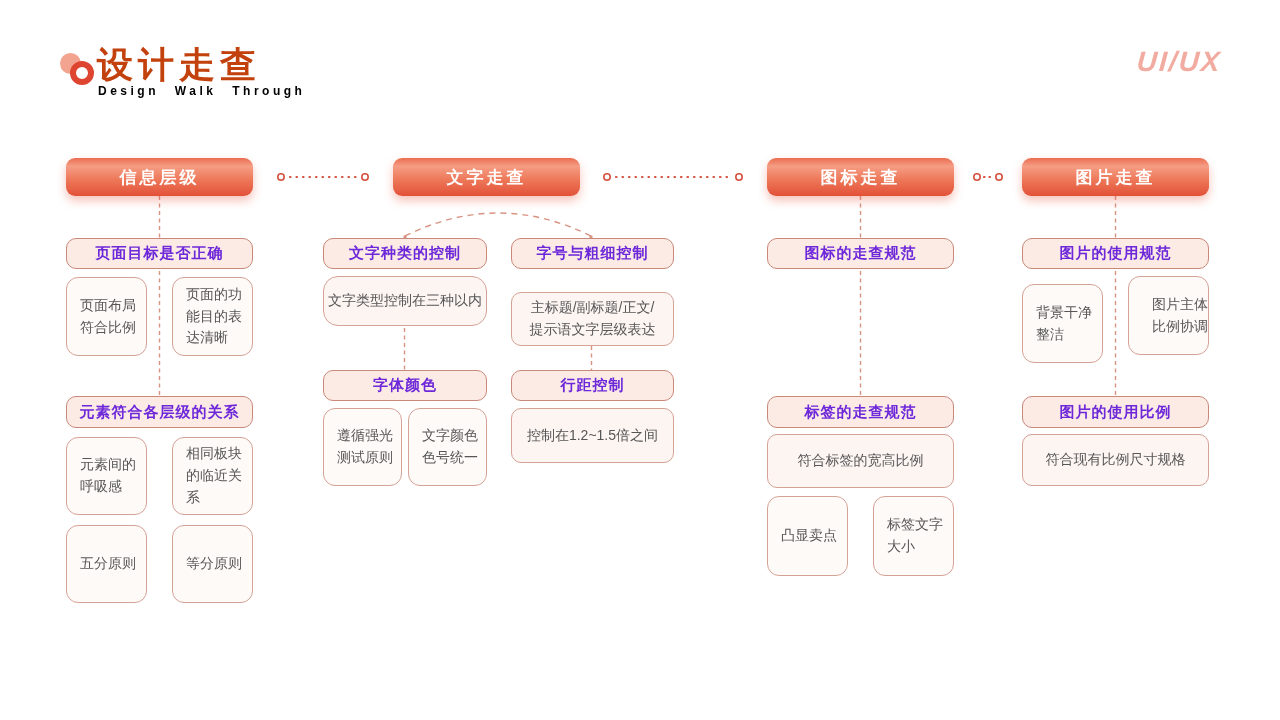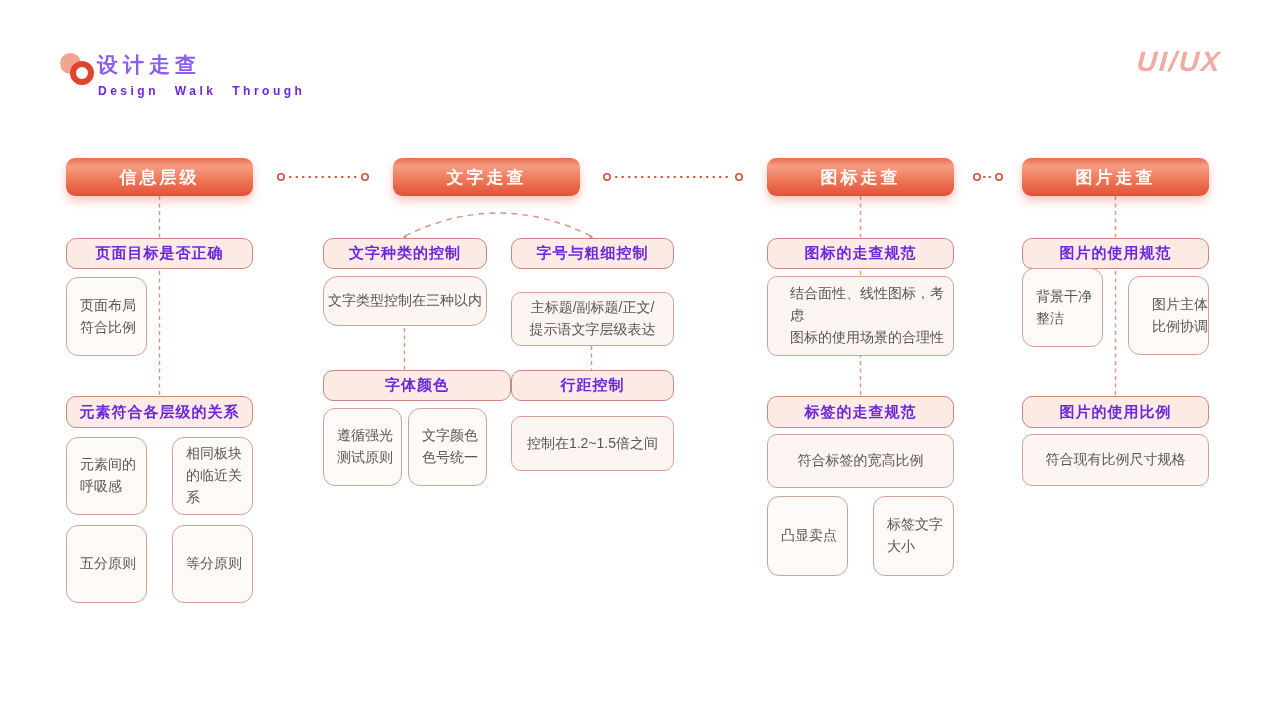--- a/index.html
+++ b/index.html
@@ -5,23 +5,23 @@
   html,body{margin:0;padding:0;background:#ffffff;}
   .canvas{
     position:relative;width:1280px;height:720px;background:#ffffff;overflow:hidden;
     font-family:"Liberation Sans","DejaVu Sans",sans-serif;
   }
   
   .logo{position:absolute;left:60px;top:53px;width:40px;height:38px;}
   .logo .c1{position:absolute;left:0;top:0;width:21px;height:21px;border-radius:50%;background:#f3a490;}
   .logo .c2{position:absolute;left:10px;top:8px;width:12px;height:12px;border-radius:50%;
             background:#fff;border:6px solid #dd4530;}
-  .title{position:absolute;left:97px;top:47px;font-size:21px;font-weight:900;color:#8b5cf6;
+  .title{position:absolute;left:97px;top:47px;font-size:36px;font-weight:900;color:#c2410c;
          letter-spacing:5px;line-height:36px;}
-  .subtitle{position:absolute;left:98px;top:84px;font-size:12px;font-weight:bold;color:#6d28d9;
+  .subtitle{position:absolute;left:98px;top:84px;font-size:12px;font-weight:bold;color:#000000;
             letter-spacing:3.5px;word-spacing:9px;}
   .brand{position:absolute;right:58px;top:46px;font-size:28px;font-weight:900;font-style:italic;
          color:#f2aba0;letter-spacing:2px;transform:skewX(-4deg);}
   
   .links{position:absolute;left:0;top:0;z-index:0;}
   .node{position:absolute;z-index:1;box-sizing:border-box;display:flex;align-items:center;
         justify-content:center;border-radius:10px;}
   .node .t{white-space:pre-line;}
   .btn{background:linear-gradient(180deg,#ea6d50 0%,#f59d84 22%,#ee7a5b 55%,#e25138 100%);
        border-radius:9px;box-shadow:0 5px 10px rgba(230,90,60,.35);}
@@ -94,20 +94,25 @@
       <span class="t">图片走查</span>
     </div>
 
   <div class="node pink" style="left:66px;top:238px;width:187px;height:31px;">
       <span class="t">页面目标是否正确</span>
     </div>
   <div class="node card sq" style="left:66px;top:277px;width:81px;height:79px;">
       <span class="t">页面布局
 符合比例</span>
     </div>
+  <div class="node card sq" style="left:172px;top:277px;width:81px;height:79px;">
+      <span class="t">页面的功
+能目的表
+达清晰</span>
+    </div>
   <div class="node card sq" style="left:66px;top:437px;width:81px;height:78px;">
       <span class="t">元素间的
 呼吸感</span>
     </div>
   <div class="node pink" style="left:66px;top:396px;width:187px;height:32px;">
       <span class="t">元素符合各层级的关系</span>
     </div>
   <div class="node card sq" style="left:172px;top:437px;width:81px;height:78px;">
       <span class="t">相同板块
 的临近关
@@ -126,63 +131,59 @@
   <div class="node card" style="left:323px;top:276px;width:164px;height:50px;border-radius:15px;">
       <span class="t">文字类型控制在三种以内</span>
     </div>
   <div class="node pink" style="left:511px;top:238px;width:163px;height:31px;">
       <span class="t">字号与粗细控制</span>
     </div>
   <div class="node card" style="left:511px;top:276px;width:163px;height:54px;margin-top:16px;">
       <span class="t">主标题/副标题/正文/
 提示语文字层级表达</span>
     </div>
-  <div class="node pink" style="left:323px;top:370px;width:188px;height:31px;">
+  <div class="node pink" style="left:323px;top:370px;width:164px;height:31px;">
       <span class="t">字体颜色</span>
     </div>
   <div class="node card sq" style="left:323px;top:408px;width:79px;height:78px;">
       <span class="t">遵循强光
 测试原则</span>
     </div>
   <div class="node card sq" style="left:408px;top:408px;width:79px;height:78px;">
       <span class="t">文字颜色
 色号统一</span>
     </div>
   <div class="node pink" style="left:511px;top:370px;width:163px;height:31px;">
       <span class="t">行距控制</span>
     </div>
-  <div class="node card" style="left:511px;top:408px;width:163px;height:55px;margin-top:8px;">
+  <div class="node card" style="left:511px;top:408px;width:163px;height:55px;">
       <span class="t">控制在1.2~1.5倍之间</span>
     </div>
 
   <div class="node pink" style="left:767px;top:238px;width:187px;height:31px;">
       <span class="t">图标的走查规范</span>
-    </div>
-  <div class="node card pad-l" style="left:767px;top:276px;width:187px;height:80px;">
-      <span class="t" style="text-align:left;">结合面性、线性图标，考虑
-图标的使用场景的合理性</span>
     </div>
   <div class="node pink" style="left:767px;top:396px;width:187px;height:32px;">
       <span class="t">标签的走查规范</span>
     </div>
   <div class="node card" style="left:767px;top:434px;width:187px;height:54px;">
       <span class="t">符合标签的宽高比例</span>
     </div>
   <div class="node card sq" style="left:767px;top:496px;width:81px;height:80px;">
       <span class="t">凸显卖点</span>
     </div>
   <div class="node pink" style="left:1022px;top:238px;width:187px;height:31px;">
       <span class="t">图片的使用规范</span>
     </div>
 
   <div class="node card sq" style="left:873px;top:496px;width:81px;height:80px;">
       <span class="t">标签文字
 大小</span>
     </div>
-  <div class="node card sq" style="left:1022px;top:268px;width:81px;height:79px;">
+  <div class="node card sq" style="left:1022px;top:284px;width:81px;height:79px;">
       <span class="t">背景干净
 整洁</span>
     </div>
   <div class="node card sq" style="left:1128px;top:276px;width:81px;height:79px;justify-content:flex-end;">
       <span class="t">图片主体
 比例协调</span>
     </div>
   <div class="node pink" style="left:1022px;top:396px;width:187px;height:32px;">
       <span class="t">图片的使用比例</span>
     </div>

